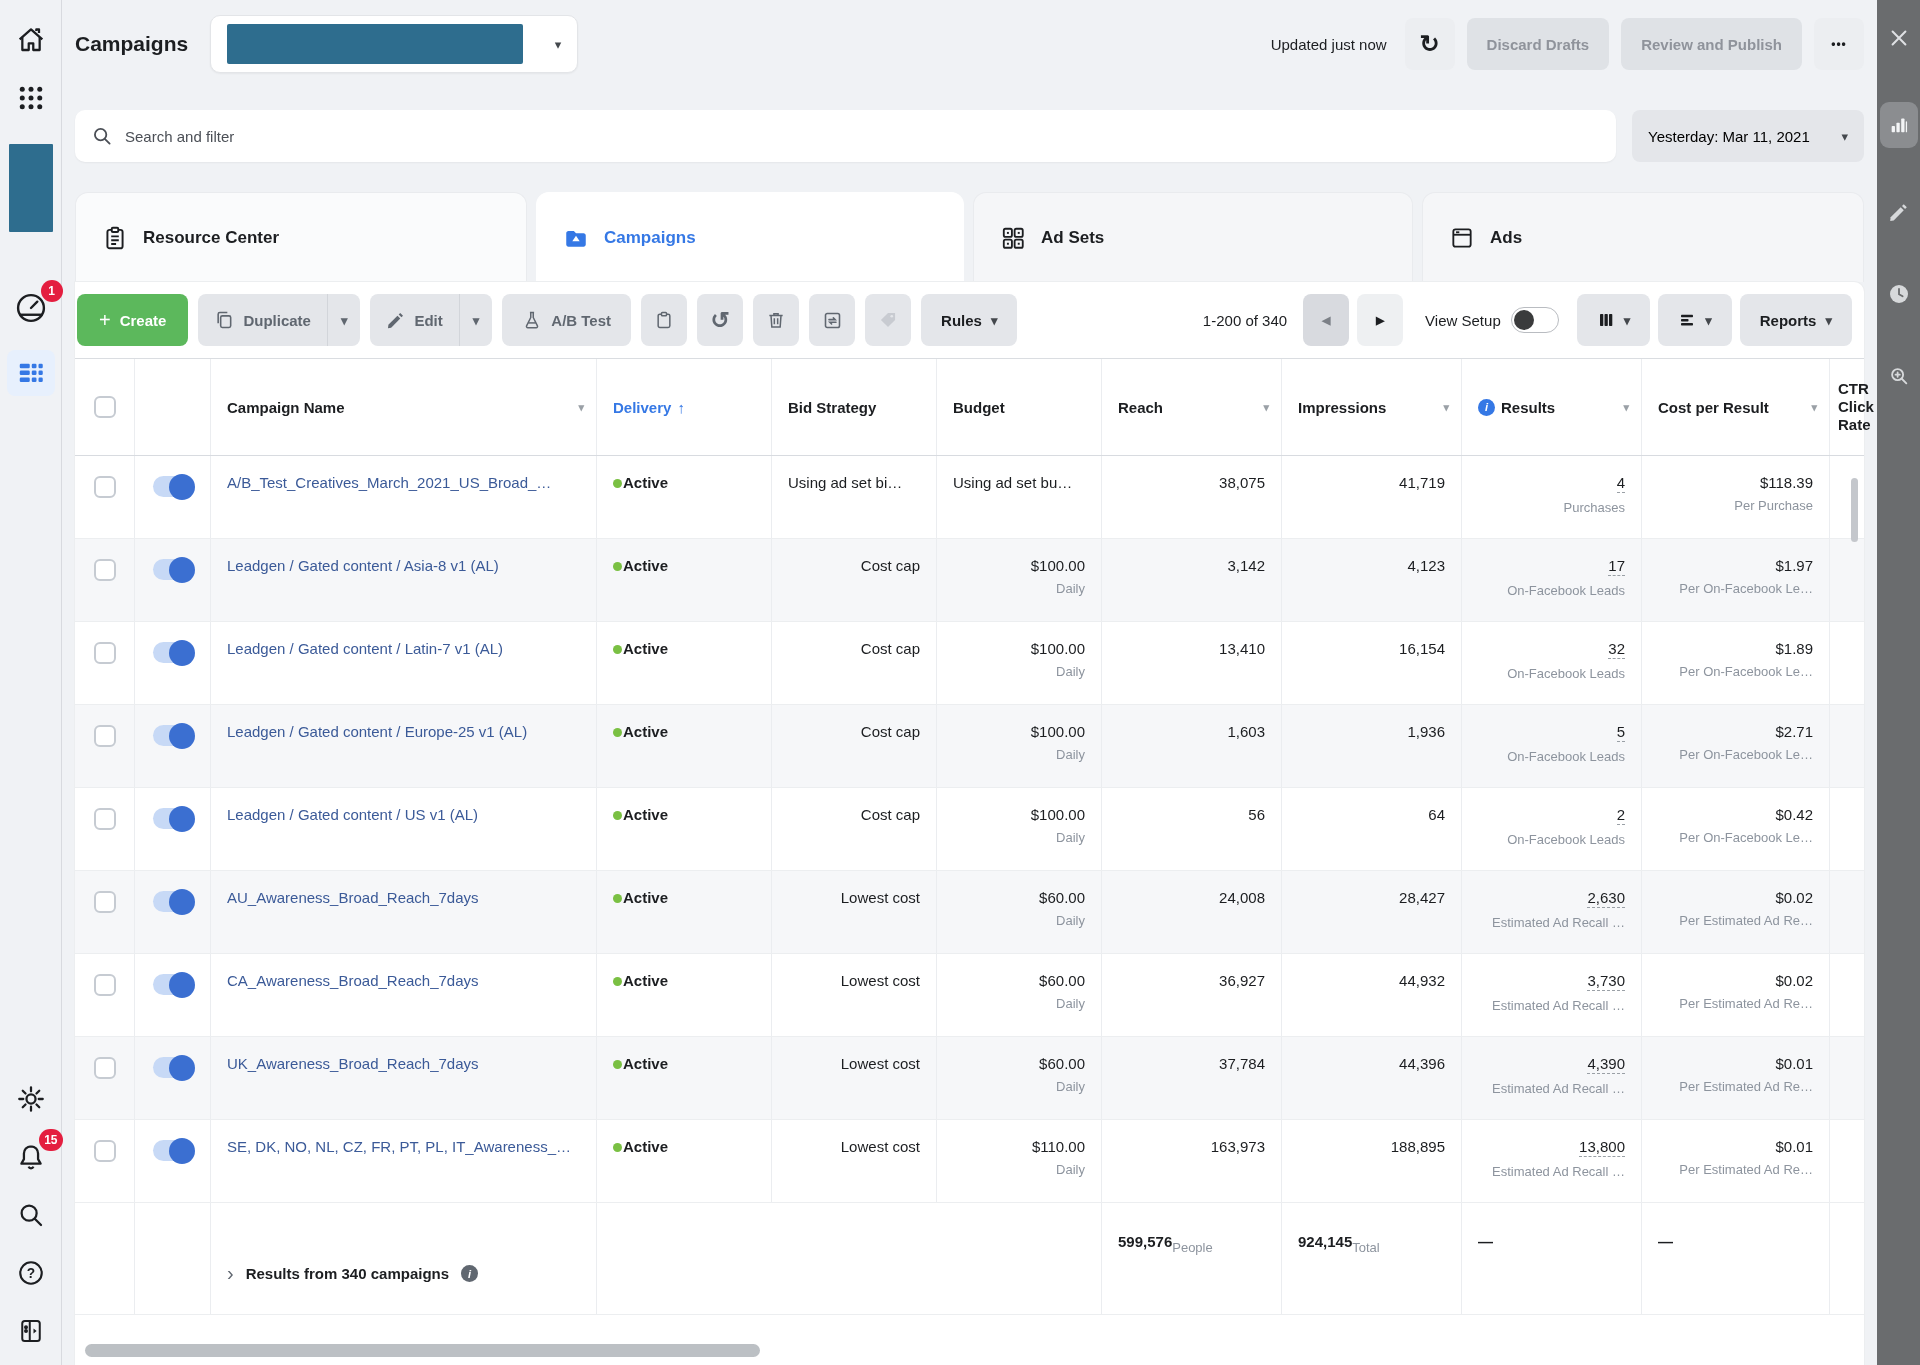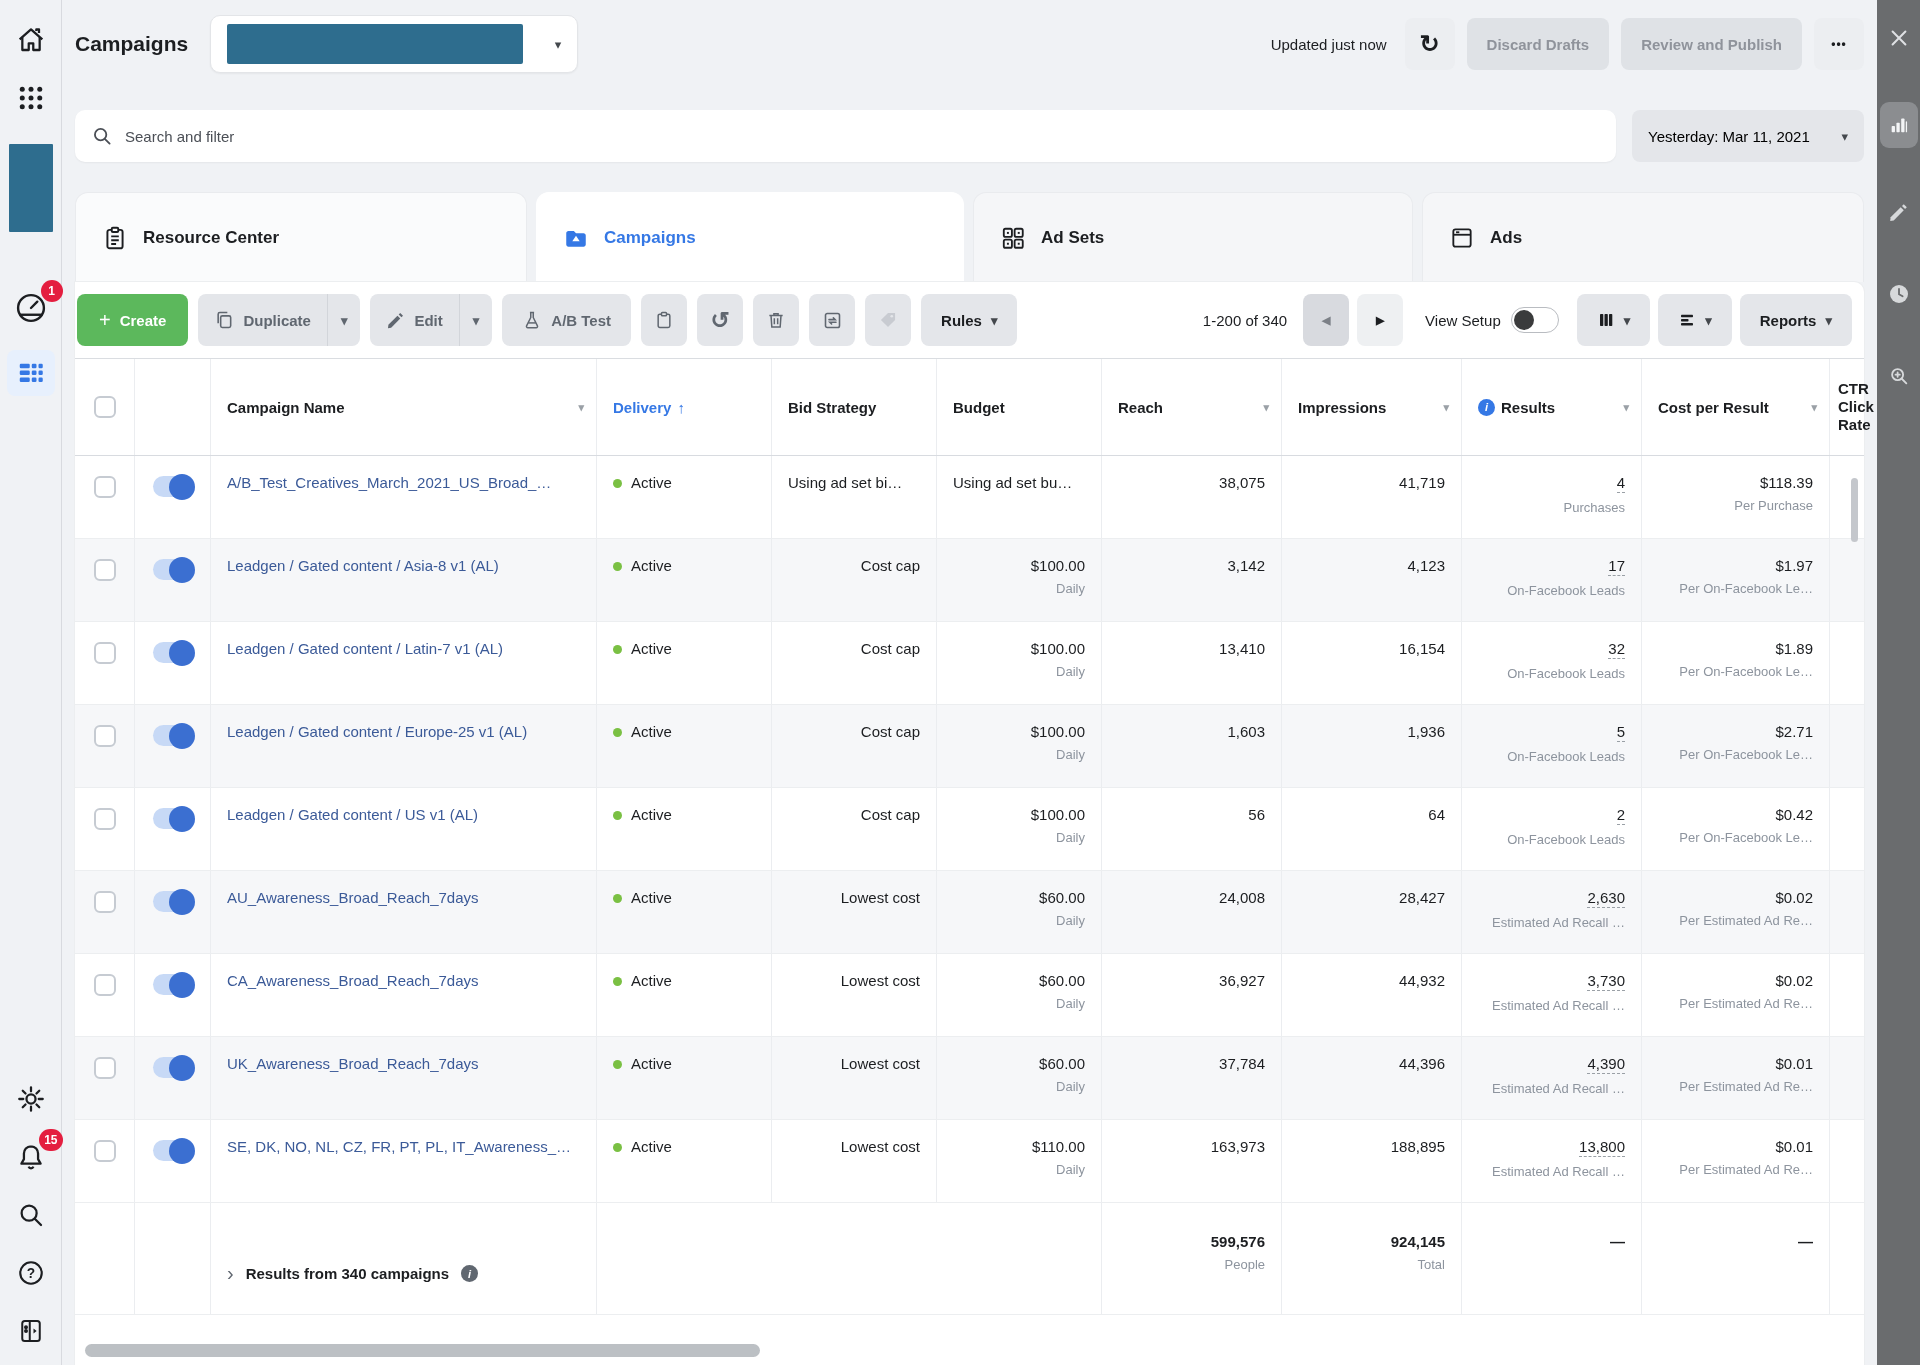--- a/index.html
+++ b/index.html
@@ -97,33 +97,33 @@
   .trow { height:83px; border-bottom:1px solid #eceef0; }
   .trow.alt { background:#f6f7f9; }
   .cell { border-right:1px solid #ebedf0; padding:18px 16px 0; min-width:0; }
   .cell:last-child { border-right:none; }
   .c-check, .c-toggle { display:flex; justify-content:center; padding:20px 0 0; }
   .checkbox { width:22px; height:22px; border:2px solid #c6cbd2; border-radius:6px; background:#fff; cursor:pointer; }
   .row-toggle { width:40px; height:21px; border-radius:11px; background:#c7d9f6; position:relative; cursor:pointer; }
   .row-toggle .knob { position:absolute; right:-2px; top:-2.5px; width:26px; height:26px; border-radius:50%; background:#3b6fd1; }
   .camp-link { color:#3b5a98; font-size:15px; text-decoration:none; white-space:nowrap; overflow:hidden;
     text-overflow:ellipsis; display:block; cursor:pointer; }
-  .c-delivery { display:flex; align-items:flex-start; gap:9px; font-size:15px; }
+  .c-delivery { display:flex; align-items:flex-start; gap:1px; font-size:15px;font-weight:bold; }
   .dot { width:9px; height:9px; border-radius:50%; background:#7ac043; margin-top:5px; flex:0 0 9px; }
   .c-num { display:flex; flex-direction:column; align-items:flex-end; font-size:15px; }
   .c-num .sub { color:#8d949e; font-size:13px; margin-top:7px; white-space:nowrap; }
   .trow:first-child .c-bid, .trow:first-child .c-budget { align-items:flex-start; }
   .res-link { border-bottom:1px dashed #9aa0a6; padding-bottom:1px; cursor:pointer; }
   .tfoot { height:112px; border-bottom:1px solid #eceef0; }
   .fcell { border-right:1px solid #ebedf0; padding:30px 16px 0; }
   .fcell:last-child { border-right:none; }
   .f-label { display:flex; align-items:center; gap:12px; font-size:15px; font-weight:700; }
   .chev { font-size:20px; color:#606770; font-weight:400; }
   .finfo { background:#606770; }
-  .f-num { display:flex; flex-direction:column; align-items:flex-end; font-size:15px; font-weight:700; }
+  .f-num { display:flex; flex-direction:row; align-items:flex-start; font-size:15px; font-weight:700; }
   .f-num .sub { color:#8d949e; font-size:13px; font-weight:400; margin-top:7px; }
   .nob { border-right:none; }
 
   .vscroll-thumb { position:absolute; right:6px; top:120px; width:7px; height:64px; border-radius:4px; background:#c4c7cc; }
   .hscroll { position:absolute; left:10px; bottom:8px; width:675px; height:13px; border-radius:7px; background:#bcc0c4; cursor:pointer; }
 
   svg { display:block; }
 </style>
 </head>
 <body>

